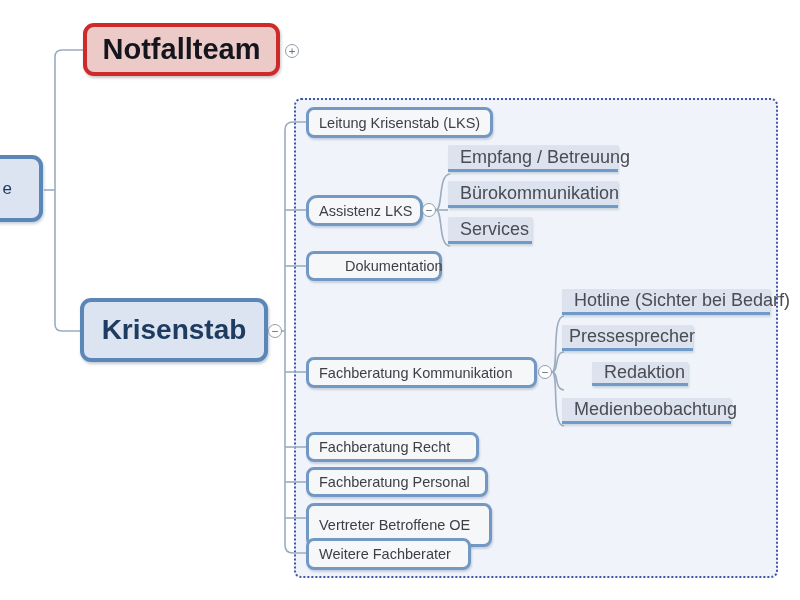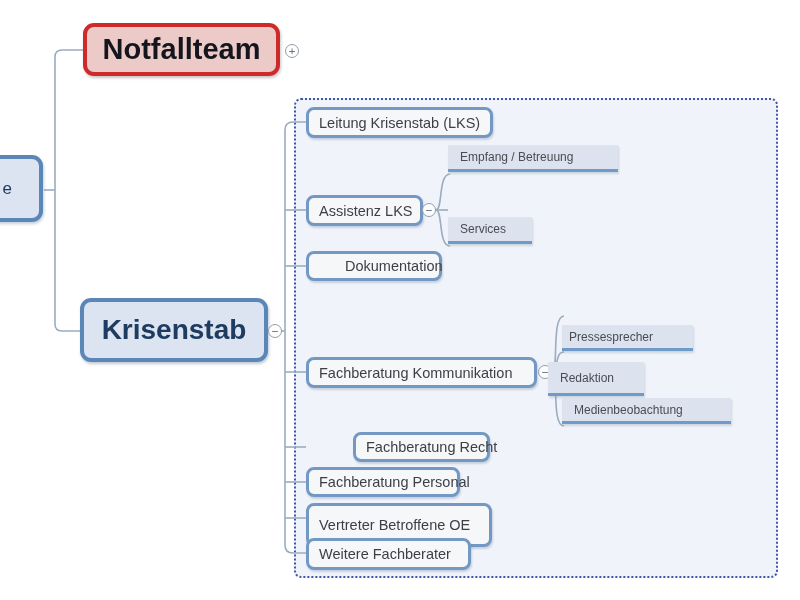--- a/index.html
+++ b/index.html
@@ -25,21 +25,21 @@
 
   .main-blue{left:80px;top:298px;width:188px;height:64px;background:var(--blue-fill);
     border:4px solid var(--accent-blue);border-radius:11px;font-size:28px;font-weight:bold;
     color:var(--text-navy);box-shadow:1px 2px 3px rgba(100,120,150,.4);}
 
   .child{background:var(--child-fill);border:3px solid var(--child-border);border-radius:8px;
     font-size:14.5px;color:var(--text-gray);justify-content:flex-start;padding:0 10px;
     box-shadow:1px 2px 2px rgba(110,130,160,.3);}
 
   .leaf{background:var(--leaf-fill);border-bottom:3px solid var(--leaf-line);
-    font-size:12px;color:#4a4b53;justify-content:flex-start;padding:0 12px;
+    font-size:18px;color:#4a4b53;justify-content:flex-start;padding:0 12px;
     box-shadow:1px 2px 2px rgba(120,135,160,.3);}
 
   .expander{position:absolute;width:14px;height:14px;border-radius:50%;
     background:#fdfdfd;border:1px solid #939dab;color:#6b7480;font-size:11px;
     line-height:13px;text-align:center;box-sizing:border-box;
     font-family:"DejaVu Sans Mono",monospace;}
 </style>
 </head>
 <body>
 
@@ -74,36 +74,38 @@
   <div class="topic root-topic">e</div>
 
   <div class="topic main-red">Notfallteam</div>
   <div class="expander" style="left:285px;top:44px;">+</div>
 
   <div class="topic main-blue">Krisenstab</div>
   <div class="expander" style="left:268px;top:324px;">−</div>
 
   <div class="topic child" style="left:306px;top:107px;width:187px;height:31px;text-align:center;">Leitung Krisenstab (LKS)</div>
 
-  <div class="topic child" style="left:306px;top:195px;width:117px;height:31px;">Assistenz LKS</div>
+  <div class="topic child" style="left:306px;top:195px;width:117px;height:31px;border-radius:11px;">Assistenz LKS</div>
   <div class="expander" style="left:422px;top:203px;">−</div>
 
   <div class="topic child" style="left:306px;top:251px;width:136px;height:30px;padding-left:36px;">Dokumentation</div>
 
   <div class="topic child" style="left:306px;top:357px;width:231px;height:31px;">Fachberatung Kommunikation</div>
   <div class="expander" style="left:538px;top:365px;">−</div>
 
-  <div class="topic child" style="left:306px;top:432px;width:137px;height:30px;margin-left:47px;">Fachberatung Recht</div>
+  <div class="topic child" style="left:306px;top:432px;width:173px;height:30px;">Fachberatung Recht</div>
 
-  <div class="topic child" style="left:306px;top:467px;width:154px;height:30px;">Fachberatung Personal</div>
+  <div class="topic child" style="left:306px;top:467px;width:182px;height:30px;">Fachberatung Personal</div>
 
   <div class="topic child" style="left:306px;top:503px;width:186px;height:44px;">Vertreter Betroffene OE</div>
 
   <div class="topic child" style="left:306px;top:538px;width:165px;height:32px;">Weitere Fachberater</div>
 
   <div class="topic leaf" style="left:448px;top:145px;width:170px;height:27px;">Empfang / Betreuung</div>
+  <div class="topic leaf" style="left:448px;top:181px;width:170px;height:27px;">Bürokommunikation</div>
   <div class="topic leaf" style="left:448px;top:217px;width:84px;height:27px;">Services</div>
 
+  <div class="topic leaf" style="left:562px;top:289px;width:208px;height:26px;">Hotline (Sichter bei Bedarf)</div>
   <div class="topic leaf" style="left:562px;top:325px;width:131px;height:26px;padding-left:7px;">Pressesprecher</div>
-  <div class="topic leaf" style="left:548px;top:362px;width:96px;height:34px;">Redaktion</div>
+  <div class="topic leaf" style="left:592px;top:362px;width:96px;height:24px;">Redaktion</div>
   <div class="topic leaf" style="left:562px;top:398px;width:169px;height:26px;">Medienbeobachtung</div>
 
 </div>
 
 </body></html>

